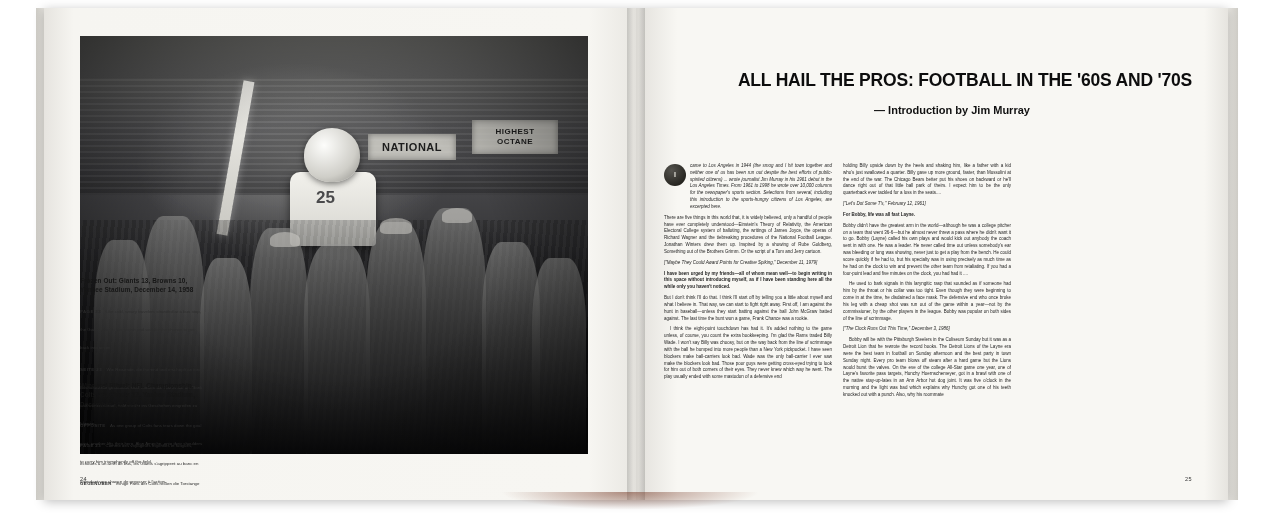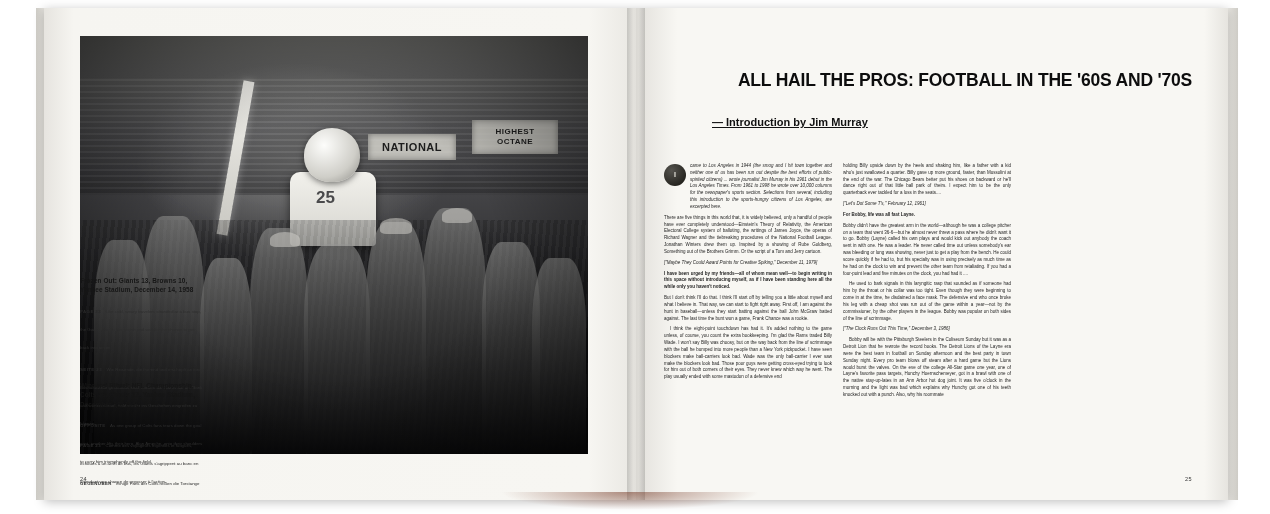--- a/index.html
+++ b/index.html
@@ -214,27 +214,26 @@
     text-align: right;
     font-size: 17.5px;
     font-weight: bold;
     letter-spacing: -0.2px;
     color: #0d0d0d;
     font-family: "Liberation Sans", sans-serif;
   }
   .subhead {
     position: absolute;
     right: 36px;
-    top: 108px;
+    top: 96px;
     width: 480px;
-    text-align: left;
+    text-align: center;
     font-size: 11px;
     font-weight: bold;
     color: #111;
-    text-decoration: underline;
   }
   .cols {
     position: absolute;
     left: 28px;
     top: 155px;
     width: 528px;
     height: 285px;
     display: flex;
     gap: 11px;
   }

